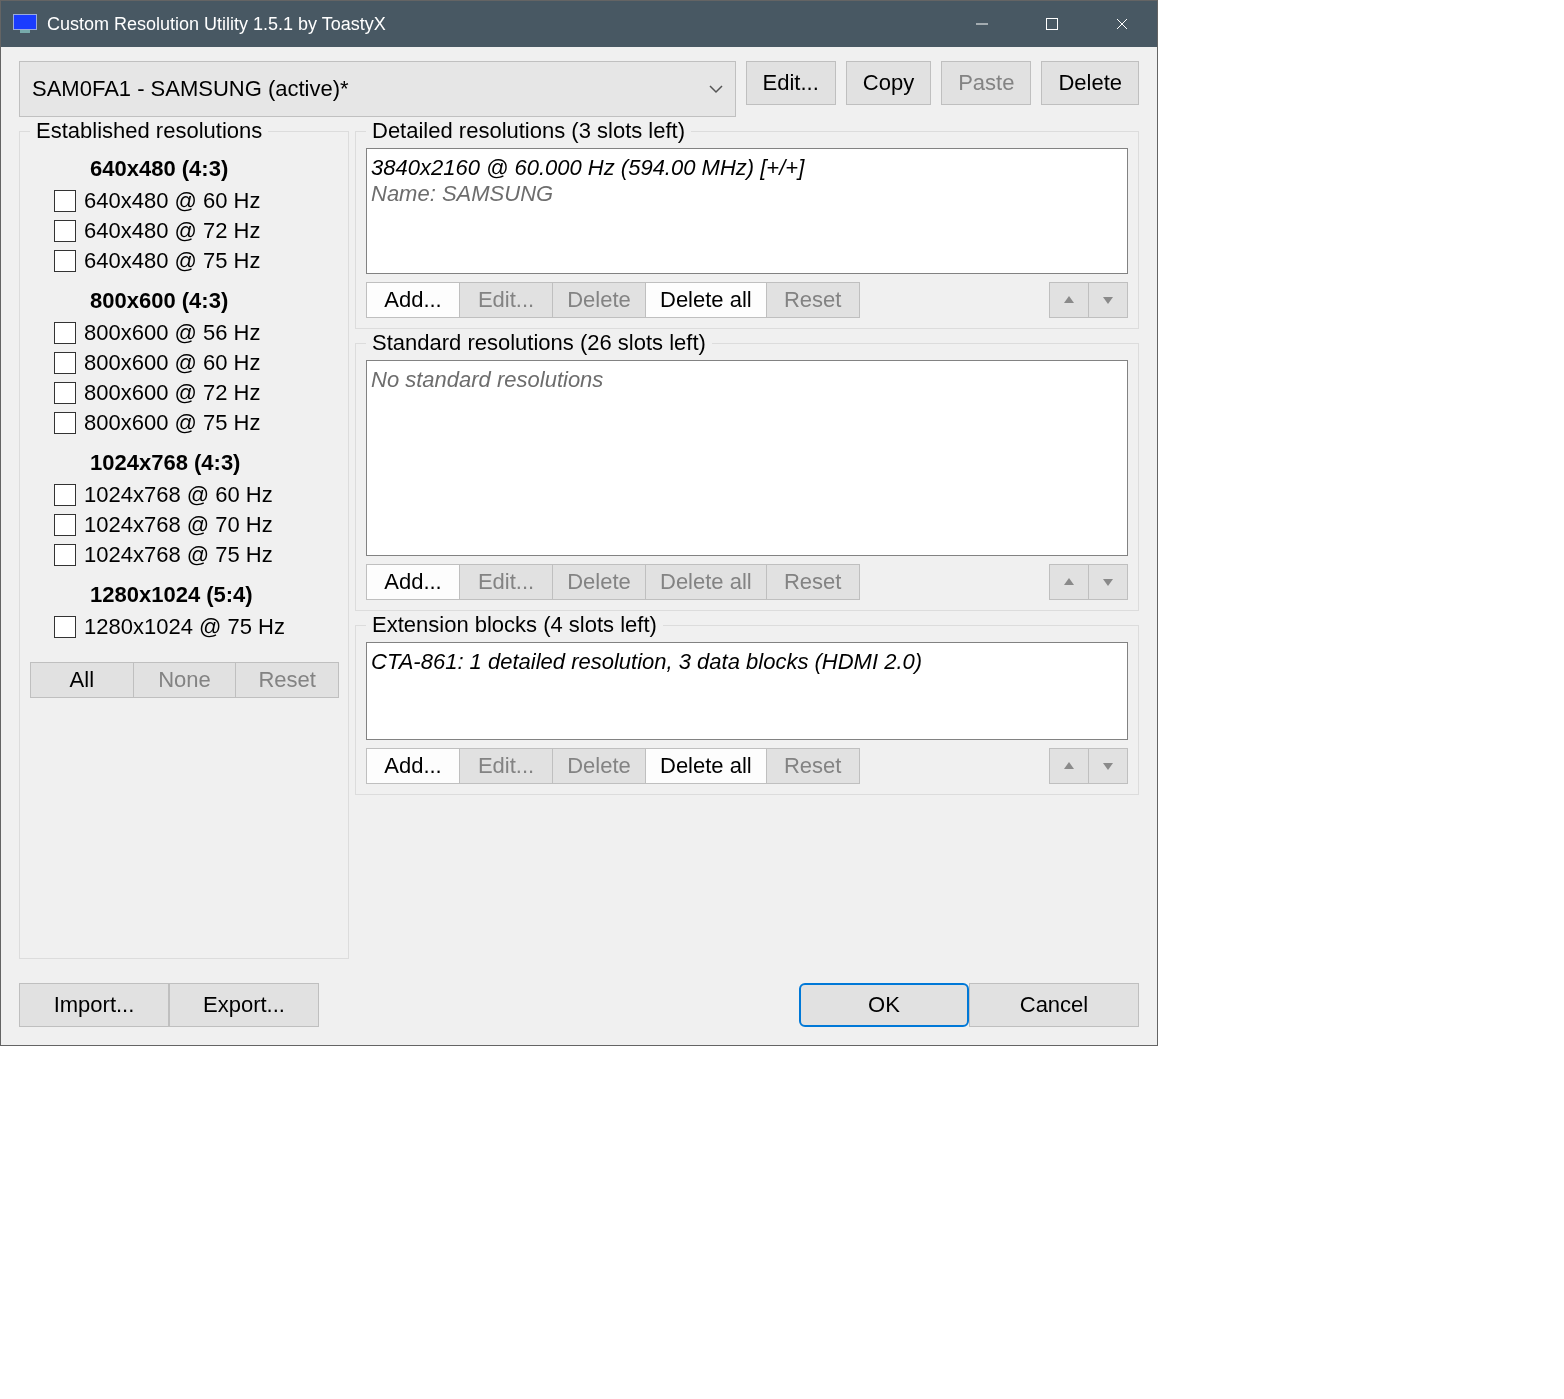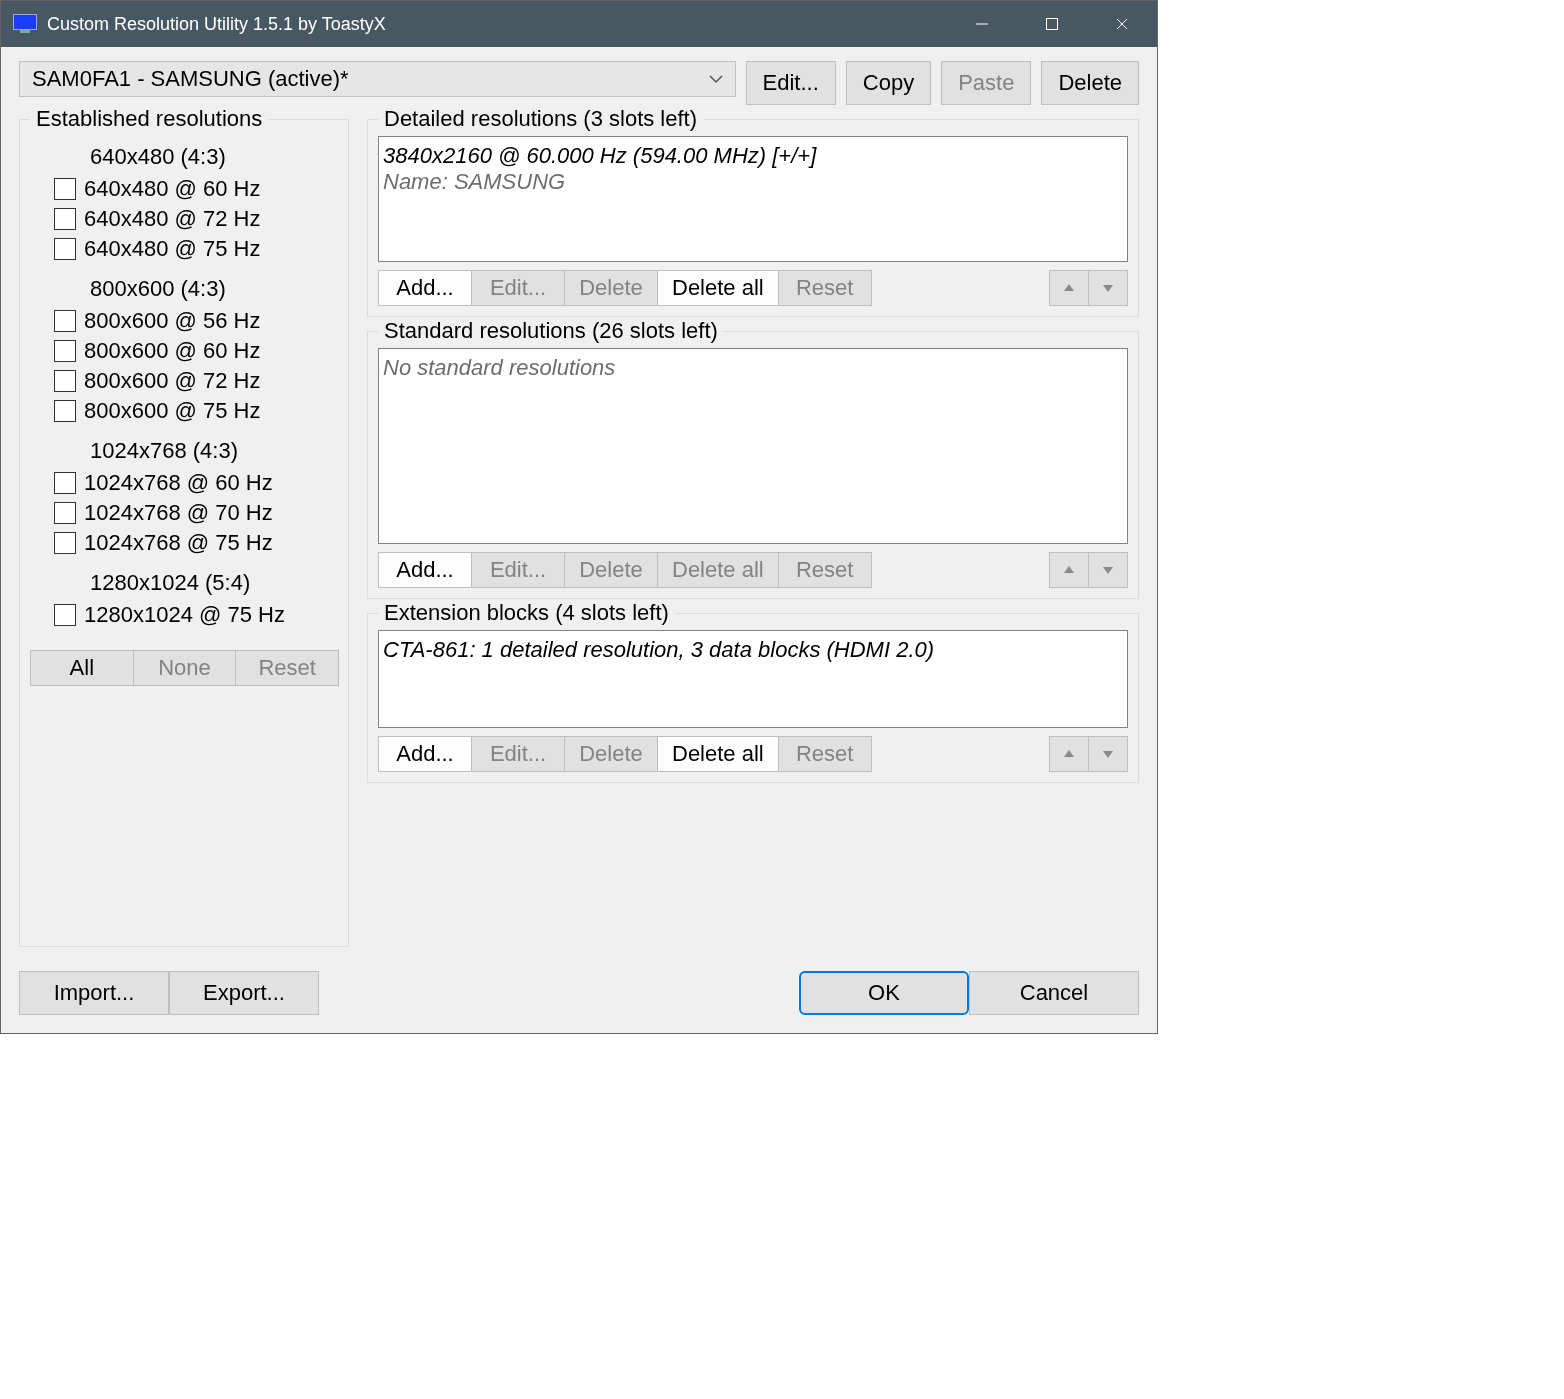--- a/index.html
+++ b/index.html
@@ -39,45 +39,45 @@
   .titlebar .win-controls { display:flex; height:100%; }
   .titlebar .win-btn {
     width:70px; display:flex; align-items:center; justify-content:center;
     font-size:18px; color:#fff;
   }
   .titlebar .win-btn svg { width:14px; height:14px; stroke:#fff; stroke-width:1; fill:none; }
   
   .content { padding:14px 18px 18px 18px; }
   .top-row { display:flex; gap:10px; margin-bottom:14px; }
   .display-select {
-    flex:1; height:36px; background:#e6e6e6; border:1px solid #c0c0c0;
+    flex:1; height:56px; background:#e6e6e6; border:1px solid #c0c0c0;
     display:flex; align-items:center; justify-content:space-between;
     padding:0 12px;
   }
   .display-select .chev { font-size:14px; color:#555; }
   .top-btn {
     height:44px; padding:0 16px; background:var(--btn-bg); border:1px solid #bfbfbf;
     display:flex; align-items:center; justify-content:center;
   }
   .top-btn.disabled { color:var(--btn-disabled-text); }
-  .columns { display:flex; gap:18px; }
+  .columns { display:flex; gap:6px; }
   .col-left { width:330px; }
   .col-right { flex:1; display:flex; flex-direction:column; gap:14px; }
   
   .group {
     border:1px solid var(--group-border); position:relative; padding:16px 10px 10px 10px;
     background:var(--window-bg);
   }
   .group > .legend {
     position:absolute; top:-14px; left:10px; background:var(--window-bg);
     padding:0 6px; font-size:22px;
   }
   
   .est-list { padding:4px 6px 8px 6px; }
-  .est-header { font-weight:400; text-align:left; margin:14px 0 6px 54px; }
+  .est-header { font-weight:700; text-align:left; margin:14px 0 6px 54px; }
   .est-header:first-child { margin-top:4px; }
   .est-row { display:flex; align-items:center; gap:8px; margin:4px 0 4px 18px; }
   .est-row .cb {
     width:22px; height:22px; background:#fff; border:1px solid #333;
     display:inline-block;
   }
   .est-btns { display:flex; gap:0; margin-top:10px; }
   .est-btns .sbtn {
     flex:1; height:36px; background:var(--btn-bg); border:1px solid #bfbfbf;
     display:flex; align-items:center; justify-content:center;

